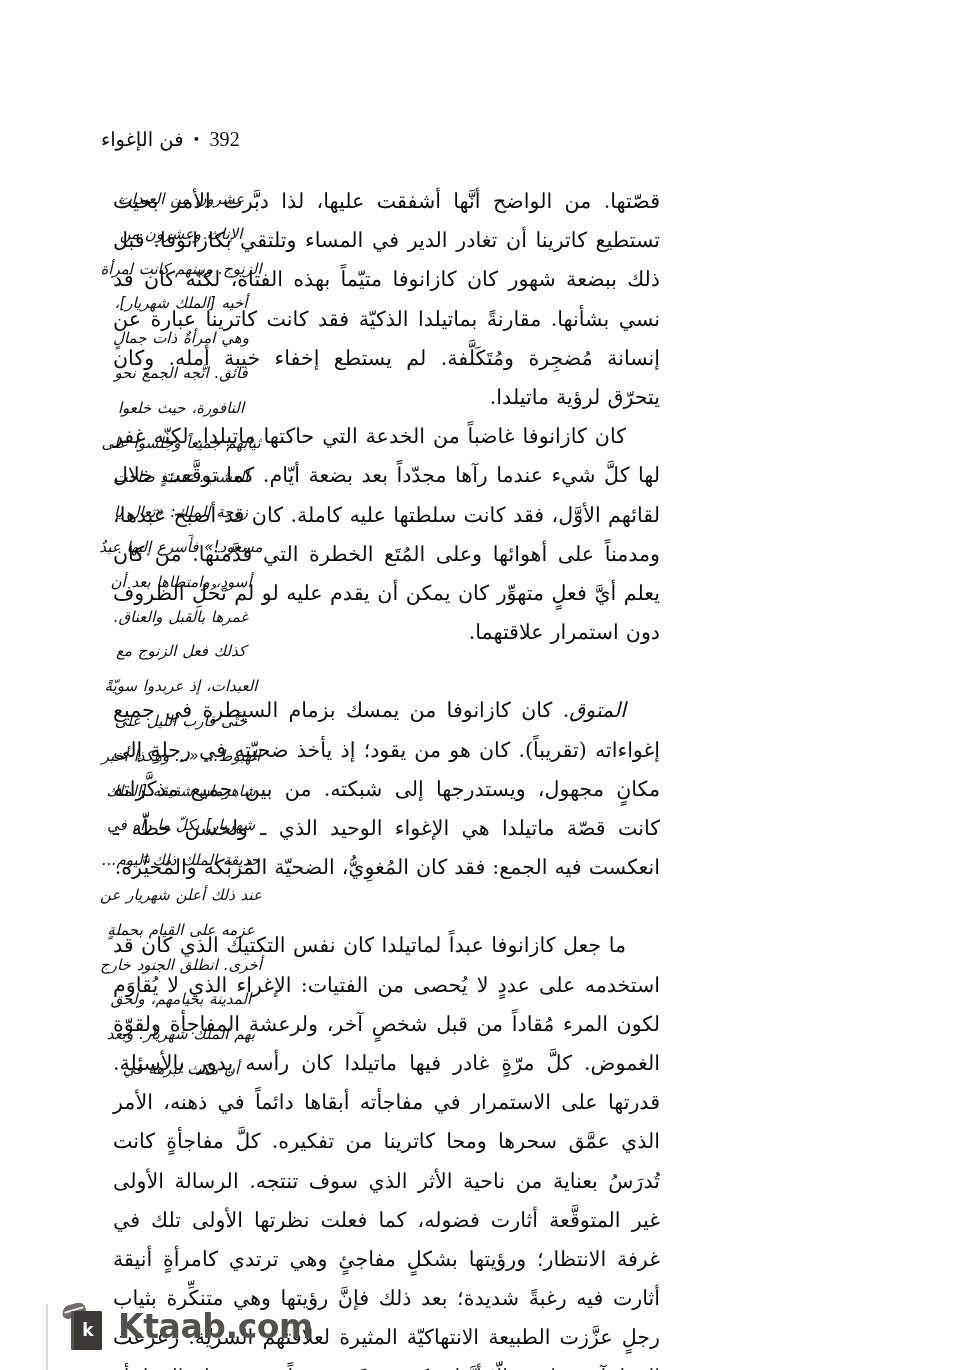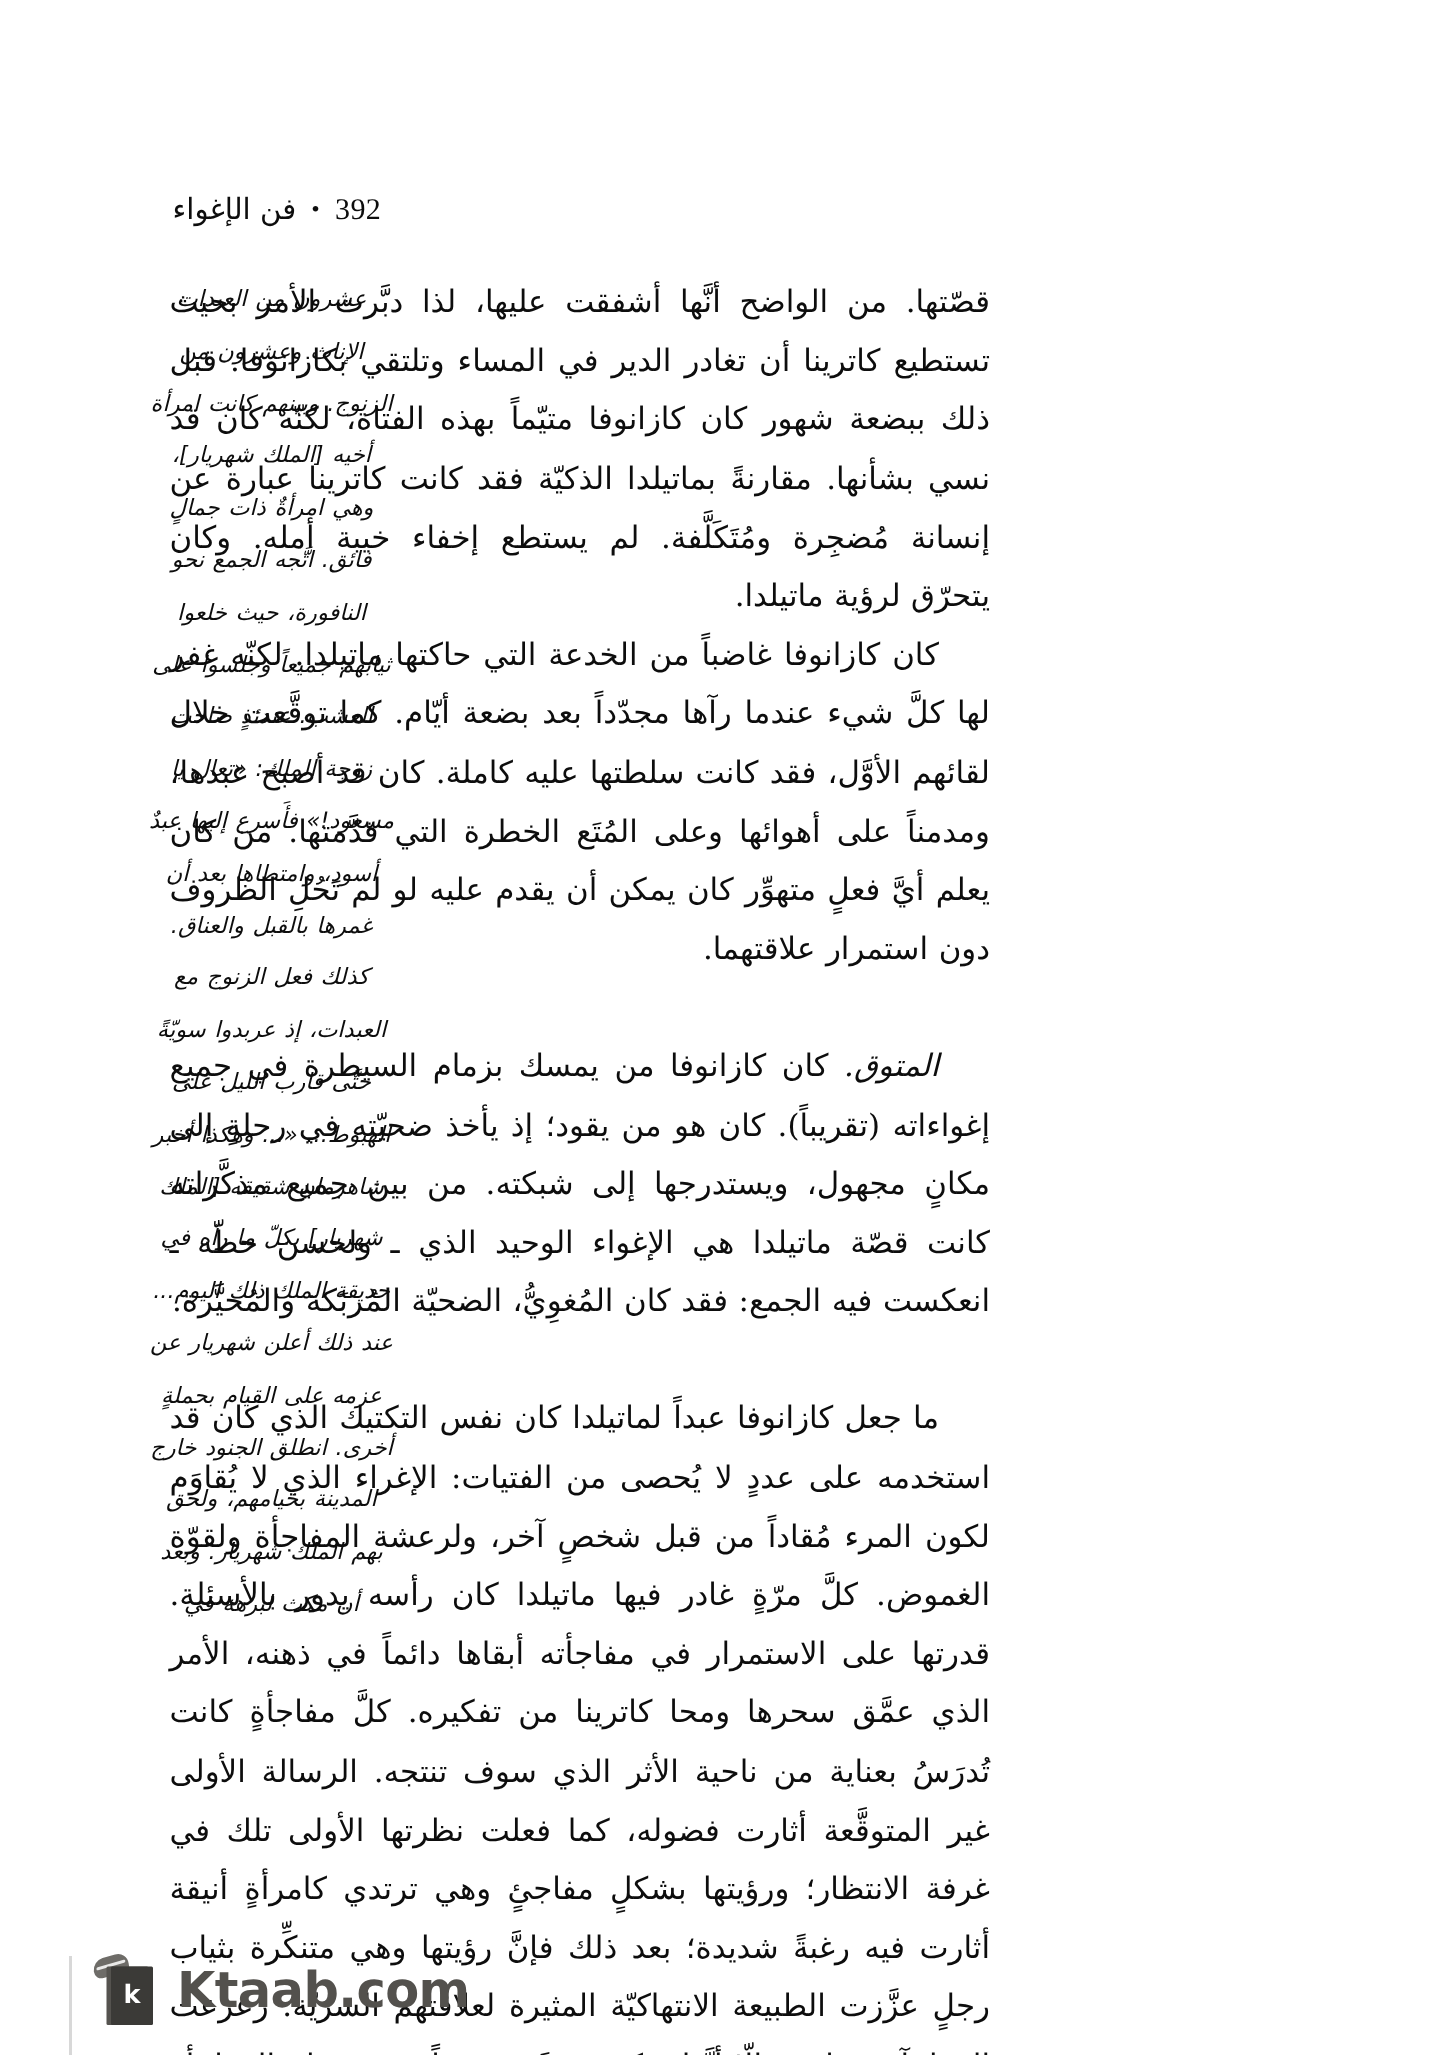--- a/index.html
+++ b/index.html
@@ -17,21 +17,21 @@
     overflow: hidden;
     font-family: "DejaVu Serif", "Liberation Serif", serif;
     color: #0d0d0d;
   }
 
   
   .running-head {
     position: absolute;
     top: 128px;
     right: 115px;
-    left: 115px;
+    left: 101px;
     direction: rtl;
     text-align: left;
     font-size: 19px;
     letter-spacing: 0.2px;
     white-space: nowrap;
   }
   .running-head .head-inner {
     display: inline-block;
     direction: rtl;
   }

